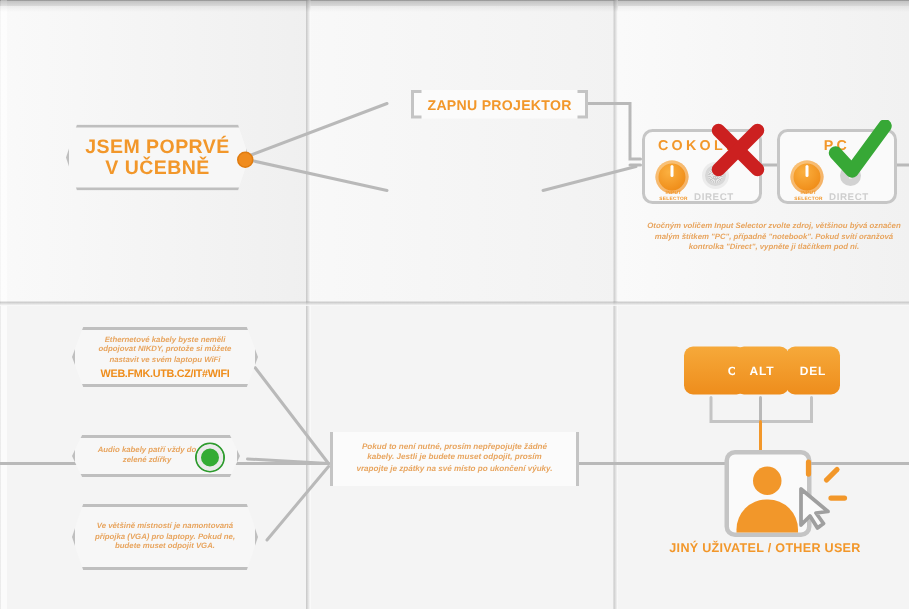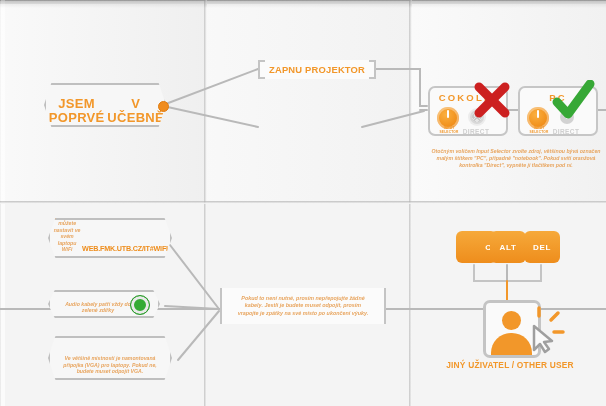--- a/index.html
+++ b/index.html
@@ -28,21 +28,21 @@
 
   
   .hex{
     position:absolute;
     border:2px solid #bfbfbf;
     background:#f7f7f7;
     color:#f2972a;
     text-align:center;
     box-sizing:border-box;
     clip-path:polygon(6% 0,94% 0,100% 50%,94% 100%,6% 100%,0 50%);
-    display:flex;flex-direction:row;align-items:flex-end;justify-content:center;
+    display:flex;flex-direction:column;align-items:center;justify-content:center;
   }
   .hex-main{
     left:44px;top:83px;width:122px;height:44px;
     font-size:13px;line-height:14px;font-weight:bold;letter-spacing:.3px;
   }
   .hex-small{
     font-size:5.2px;line-height:6.6px;font-style:italic;font-weight:bold;
     color:#e8a55f;padding:3px 12px;
   }
   .hex-url{
@@ -185,21 +185,21 @@
       <path d="M507,281 L507,300" stroke="#f2972a"></path>
     </g>
   </svg>
 
   <div class="hex hex-main">
     <span>JSEM POPRVÉ</span>
     <span>V UČEBNĚ</span>
   </div>
   <div class="node-dot" style="left:158px;top:101px;"></div>
 
-  <div class="brk" style="left:258px;top:60px;">
+  <div class="brk" style="left:274px;top:60px;">
     <i class="cap c1"></i><i class="cap c2"></i><i class="cap c3"></i><i class="cap c4"></i>
     <span>ZAPNU PROJEKTOR</span>
   </div>
 
   <div class="rcv" style="left:428px;top:86px;">
     <div class="rcv-title">COKOLIV</div>
     <div class="knob"></div>
     <div class="knob-lbl">INPUT SELECTOR</div>
     <div class="led led-on"></div>
     <div class="direct-lbl">DIRECT</div>

